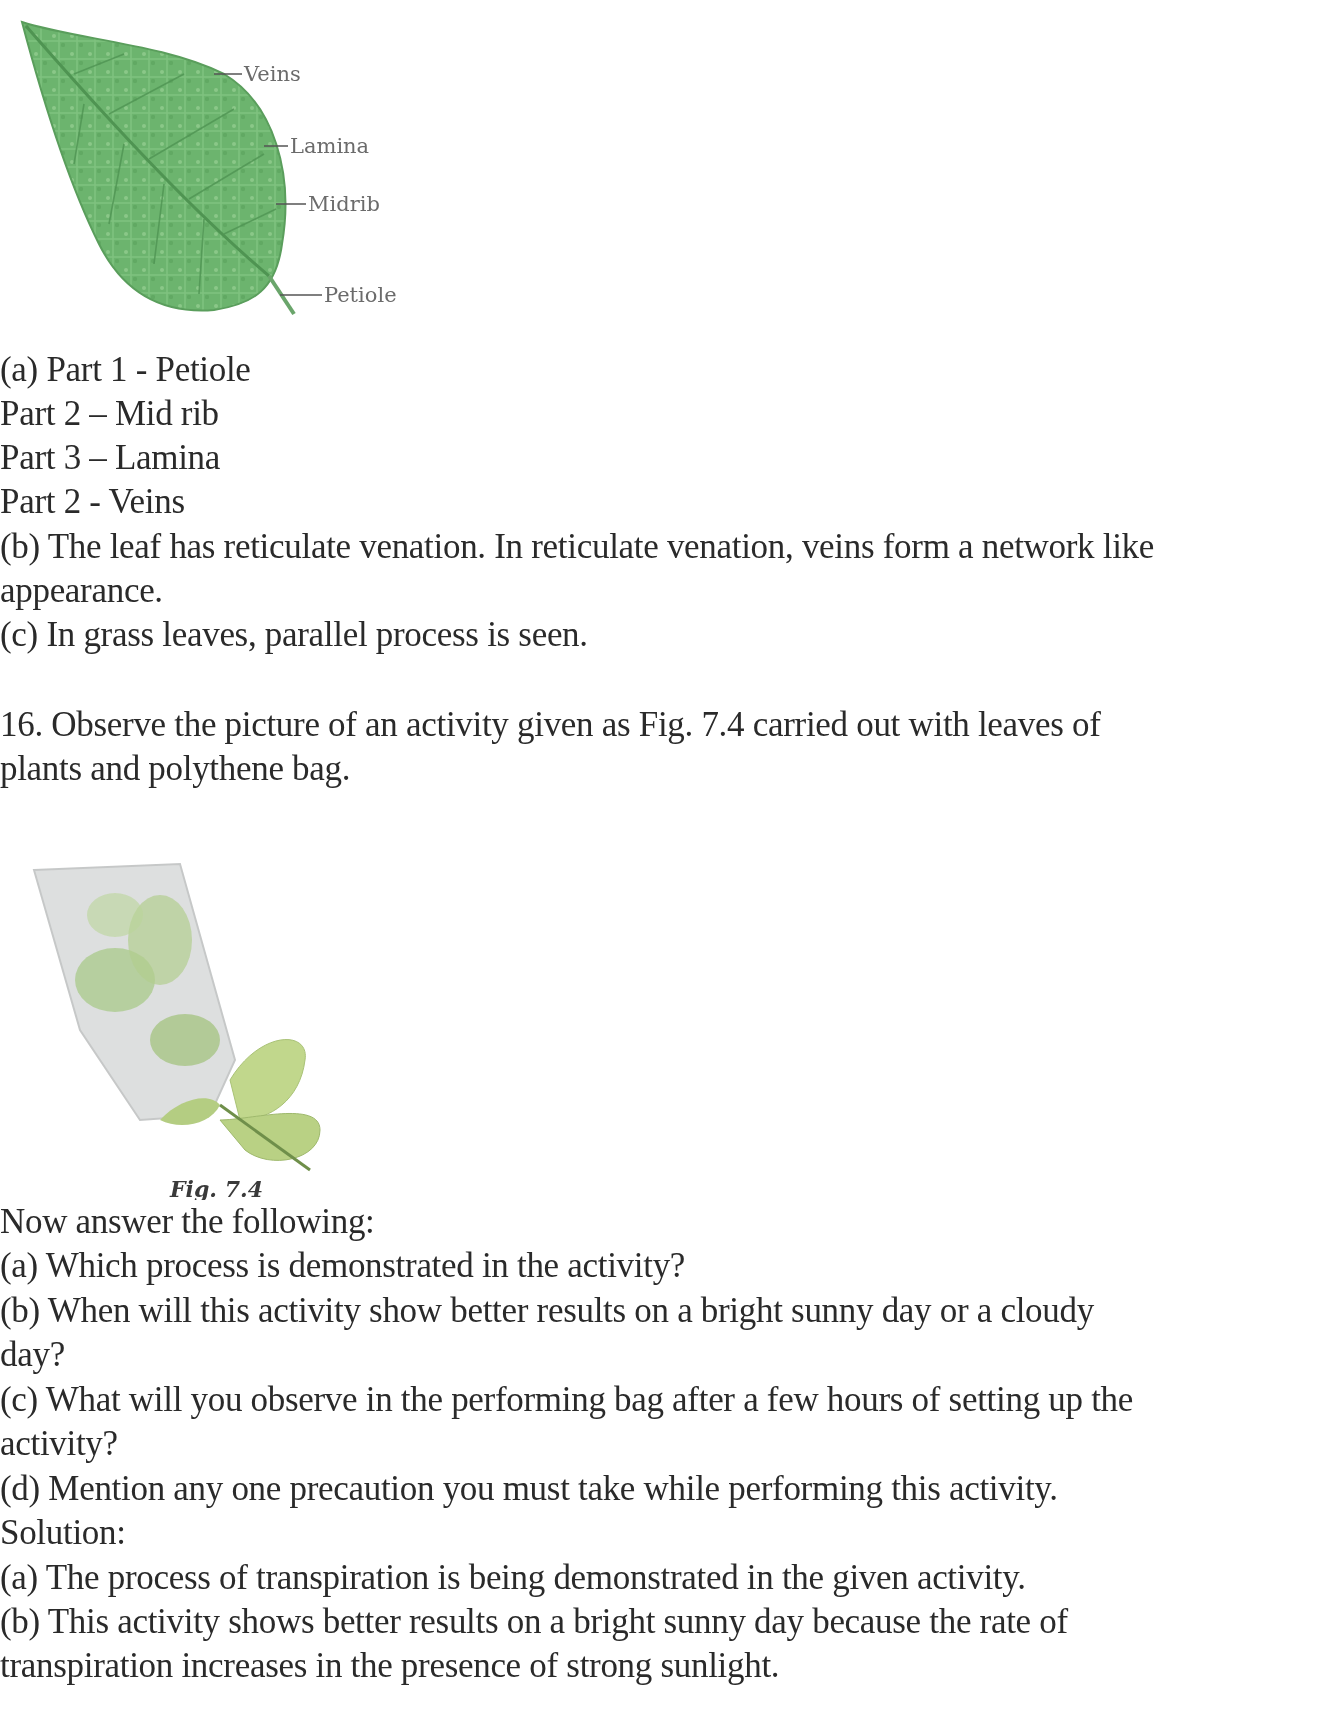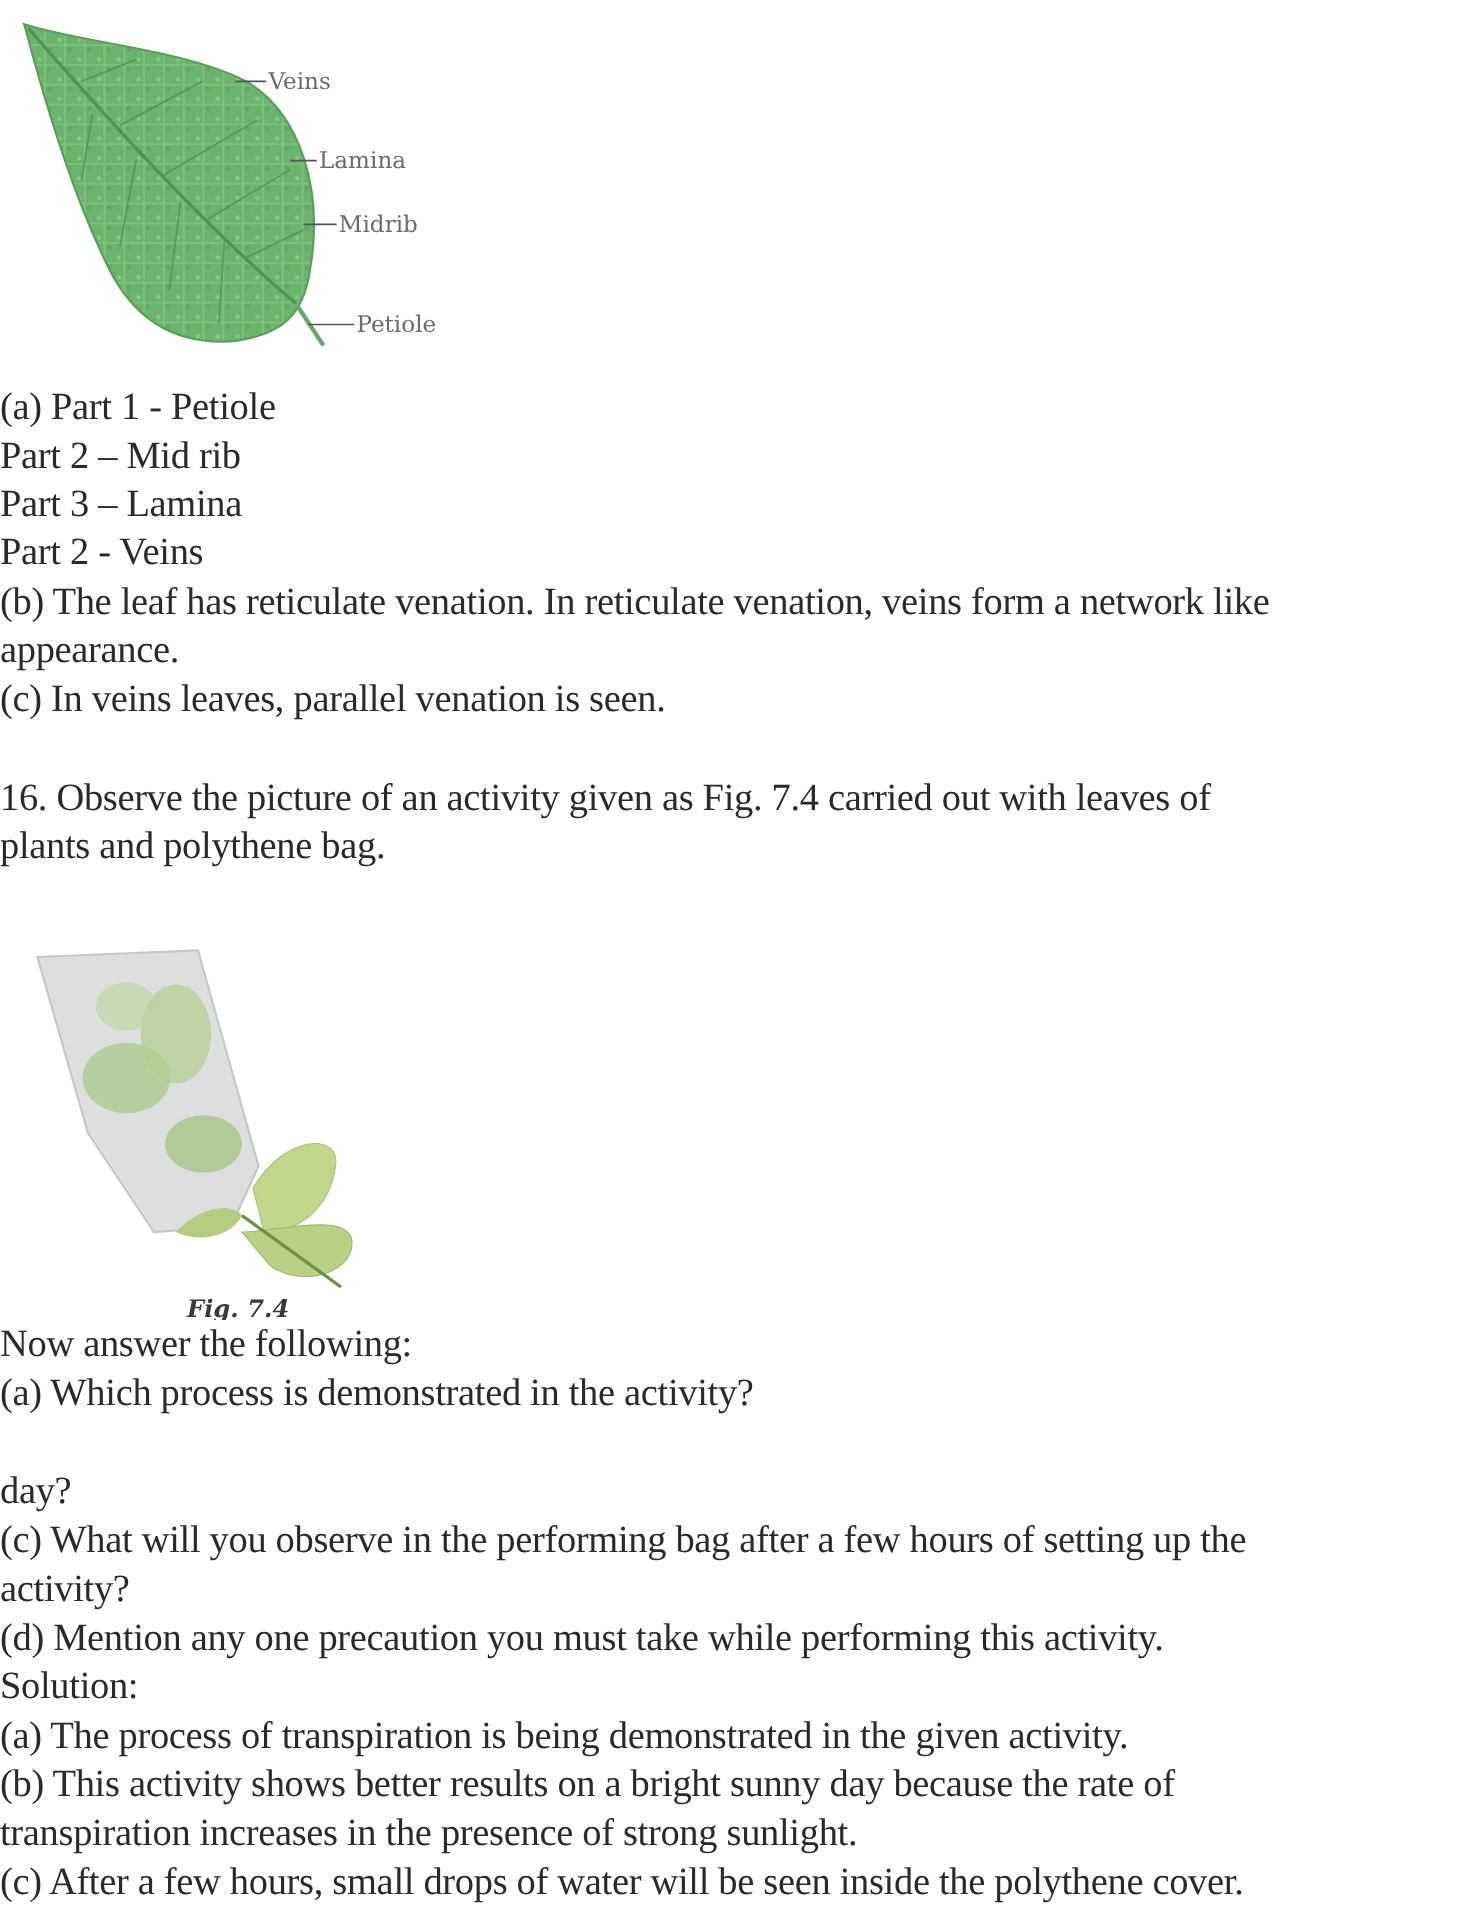--- a/index.html
+++ b/index.html
@@ -88,21 +88,21 @@
     <text class="label-text" x="294" y="197">Midrib</text>
     <text class="label-text" x="310" y="288">Petiole</text>
   </svg>
 
   <div class="line" style="top:348px">(a) Part 1 - Petiole</div>
   <div class="line" style="top:392px">Part 2 – Mid rib</div>
   <div class="line" style="top:436px">Part 3 – Lamina</div>
   <div class="line" style="top:480px">Part 2 - Veins</div>
   <div class="line" style="top:525px">(b) The leaf has reticulate venation. In reticulate venation, veins form a network like</div>
   <div class="line" style="top:569px">appearance.</div>
-  <div class="line" style="top:613px">(c) In veins leaves, parallel venation is seen.</div>
+  <div class="line" style="top:613px">(c) In grass leaves, parallel process is seen.</div>
 
   <div class="line bold" style="top:703px">16. Observe the picture of an activity given as Fig. 7.4 carried out with leaves of</div>
   <div class="line bold" style="top:747px">plants and polythene bag.</div>
 
   <svg class="fig-bag" viewBox="0 0 320 370">
     <g>
       <path d="M14 0 L 160 -6 L 215 190 L 190 245 L 120 250 L 60 160 Z" transform="translate(0 40)" fill="#dcdede" stroke="#c4c6c6" stroke-width="2" opacity="0.95"></path>
       <ellipse cx="95" cy="150" rx="40" ry="32" fill="#a8c98a" opacity="0.75"></ellipse>
       <ellipse cx="140" cy="110" rx="32" ry="45" fill="#b2cd8e" opacity="0.7"></ellipse>
       <ellipse cx="165" cy="210" rx="35" ry="26" fill="#a3c37f" opacity="0.75"></ellipse>
@@ -112,24 +112,24 @@
       <path d="M210 250 C 240 200, 290 200, 285 230 C 280 270, 250 290, 220 290 Z" fill="#c1d78c" stroke="#a9c276" stroke-width="1"></path>
       <path d="M200 290 C 230 290, 300 270, 300 300 C 300 330, 250 340, 225 320 Z" fill="#b9d184" stroke="#9fb96d" stroke-width="1"></path>
       <path d="M140 290 C 160 268, 190 262, 200 275 C 190 295, 160 300, 140 290 Z" fill="#b4cd82"></path>
       <path d="M200 275 L 290 340" stroke="#6f8f4a" stroke-width="3" fill="none"></path>
     </g>
     <text class="fig-caption" x="150" y="367">Fig. 7.4</text>
   </svg>
 
   <div class="line bold" style="top:1200px">Now answer the following:</div>
   <div class="line bold" style="top:1244px">(a) Which process is demonstrated in the activity?</div>
+  <div class="line bold" style="top:1289px">(b) When will this activity show better results on a bright sunny day or a cloudy</div>
   <div class="line bold" style="top:1333px">day?</div>
   <div class="line bold" style="top:1378px">(c) What will you observe in the performing bag after a few hours of setting up the</div>
   <div class="line bold" style="top:1422px">activity?</div>
   <div class="line bold" style="top:1467px">(d) Mention any one precaution you must take while performing this activity.</div>
   <div class="line bold" style="top:1511px">Solution:</div>
 
   <div class="line" style="top:1556px">(a) The process of transpiration is being demonstrated in the given activity.</div>
   <div class="line" style="top:1600px">(b) This activity shows better results on a bright sunny day because the rate of</div>
   <div class="line" style="top:1644px">transpiration increases in the presence of strong sunlight.</div>
-  <div class="line" style="top:1689px">(c) After a few hours, small drops of water will be seen inside the polythene cover.</div>
 
 </div>
 
 </body></html>

